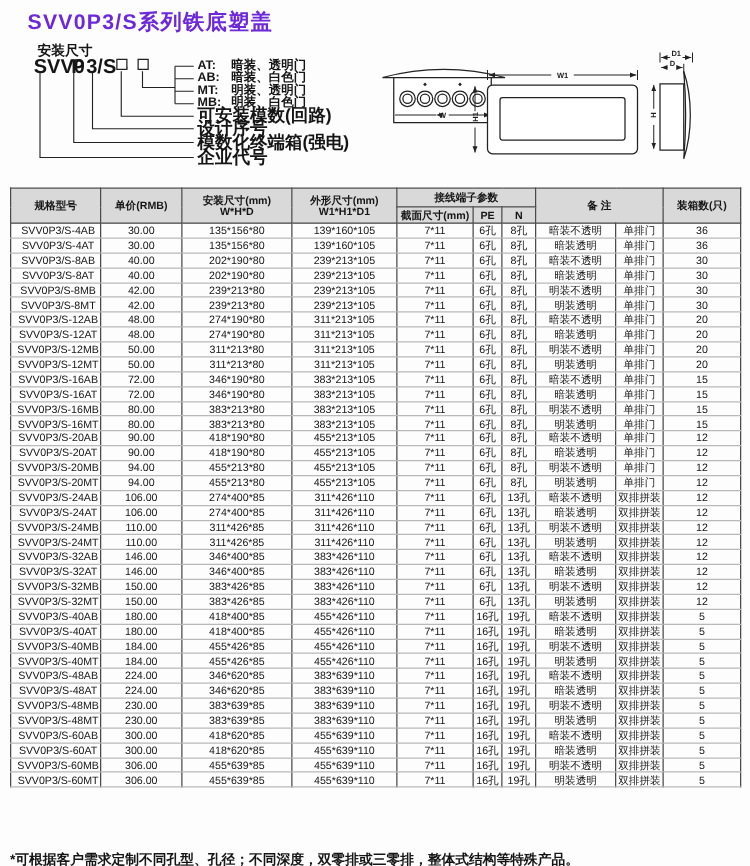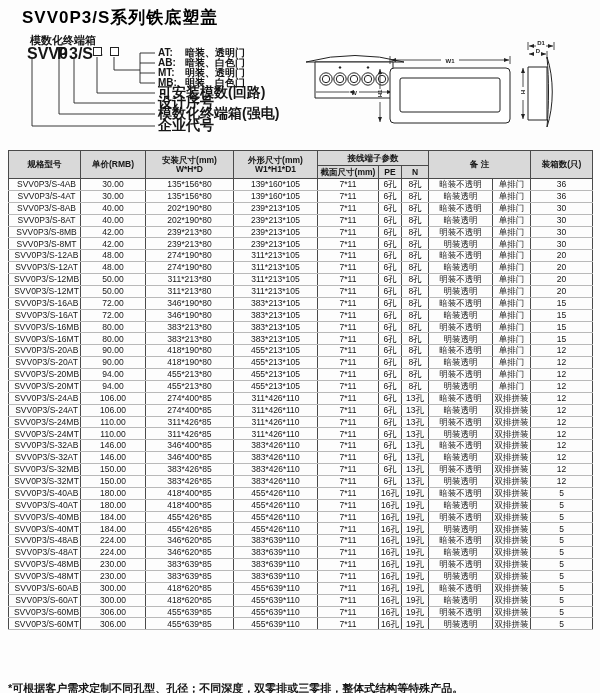--- a/index.html
+++ b/index.html
@@ -6,21 +6,21 @@
   html, body { width: 600px; height: 693px; }
   body {
     position: relative;
     background: #fdfdfd;
     font-family: "Liberation Sans", "DejaVu Sans", sans-serif;
     color: #151515;
     overflow: hidden;
   }
   .page-title {
     position: absolute; top: 6px; left: 22px;
-    font-size: 17px; font-weight: bold; letter-spacing: 1px; color: #000000;
+    font-size: 17px; font-weight: bold; letter-spacing: 1px; color: #6d28d9;
   }
   .legend-heading {
     position: absolute; top: 33px; left: 30px;
     font-size: 11px; font-weight: bold;
   }
   .code-part { position: absolute; top: 45px; font-size: 16px; font-weight: bold; white-space: nowrap; }
   .module-box { position: absolute; top: 47px; width: 9px; height: 9px; border: 1.2px solid #222; background: #fff; }
   .door-row { position: absolute; left: 158px; height: 10px; line-height: 10px; font-size: 10px; font-weight: bold; white-space: nowrap; }
   .door-code { display: inline-block; width: 27px; }
   .part-label { position: absolute; left: 158px; font-size: 14px; font-weight: bold; white-space: nowrap; line-height: 9px; }
@@ -54,21 +54,21 @@
 
   .notes { position: absolute; top: 641px; left: 8px; width: 584px; font-size: 11px; font-weight: bold; margin-top: 40px; }
   .notes .note-line { line-height: 15.5px; white-space: nowrap; }
   .notes .note-line.indent { padding-left: 37px; }
 </style>
 </head>
 <body>
 
 <div class="page-title">SVV0P3/S系列铁底塑盖</div>
 
-<div class="legend-heading">模数化终端箱</div>
+<div class="legend-heading">安装尺寸</div>
 
 <span class="code-part" style="left:27px">SVV0</span>
 <span class="code-part" style="left:57px">P</span>
 <span class="code-part" style="left:69px">3/S -</span>
 <span class="module-box" style="left:93px"></span>
 <span class="module-box" style="left:110px"></span>
 
 <svg class="legend-lines" width="600" height="150" viewBox="0 0 600 150">
   <g stroke="#222" stroke-width="0.9" fill="none">
     <path d="M140,53 V83"></path>

